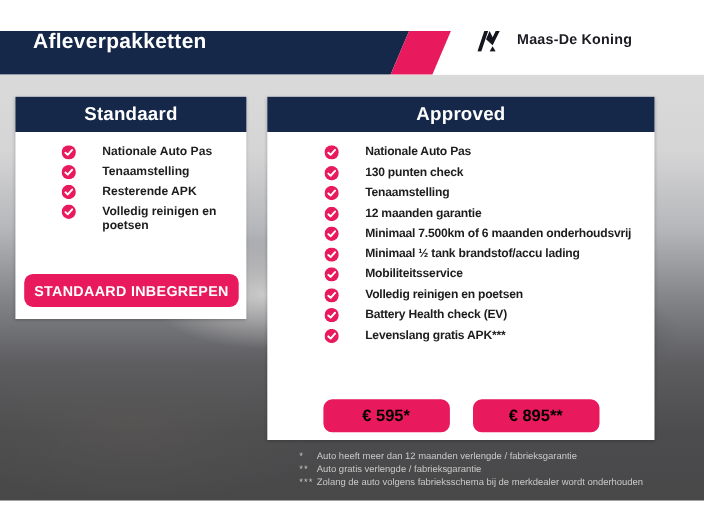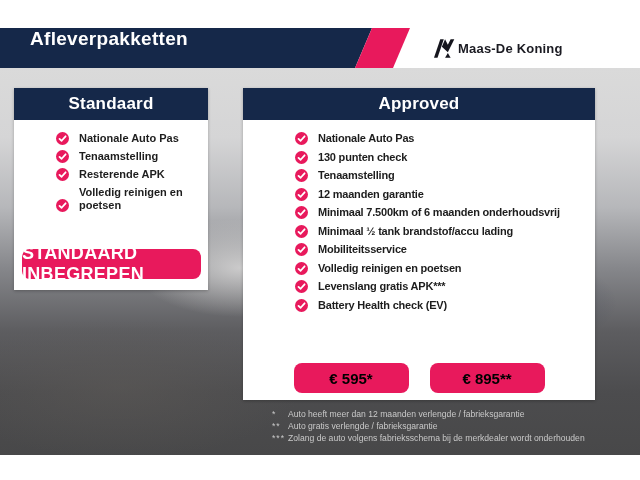--- a/index.html
+++ b/index.html
@@ -23,49 +23,49 @@
     background:#152849;
     clip-path:polygon(0 0, 372px 0, 355px 100%, 0 100%);
     display:flex; align-items:flex-start; padding-left:30px; box-sizing:border-box;
   }
   .topbar-title {color:#ffffff; font-size:19px; font-weight:bold; letter-spacing:.3px;}
   .topbar-pink {
     position:absolute; left:355px; top:28px; width:55px; height:40px;
     background:#E8195C;
     clip-path:polygon(17px 0, 55px 0, 38px 100%, 0 100%);
   }
-  .brand {position:absolute; left:434px; top:28px; height:40px; display:flex; align-items:center; gap:0;}
+  .brand {position:absolute; left:434px; top:28px; height:40px; display:flex; align-items:flex-start; gap:12px;}
   .brand-mark svg {display:block;}
   .brand-name {font-size:13px; font-weight:bold; color:#1b1b22; letter-spacing:.2px;}
 
   
   .card {position:absolute; background:#ffffff; box-shadow:0 1px 3px rgba(0,0,0,.25);}
-  .card-standard {left:14px; top:88px; width:194px; height:202px;}
+  .card-standard {left:14px; top:88px; width:210px; height:202px;}
   .card-approved {left:243px; top:88px; width:352px; height:312px;}
   .card-head {
     height:32px; background:#152849; color:#ffffff;
     display:flex; align-items:center; justify-content:center;
     font-size:17px; font-weight:bold; letter-spacing:.2px;
   }
   .feature-list {list-style:none; margin:0; padding:12px 6px 0 10px;}
   .card-approved .feature-list {padding:12px 8px 0 20px;}
   .feature {
-    display:flex; align-items:flex-end; gap:10px;
+    display:flex; align-items:flex-start; gap:24px;
     margin-bottom:5px; font-size:11px; font-weight:bold; color:#1d1d1d; line-height:13px;padding-left:32px;
   }
   .card-approved .feature {letter-spacing:-0.2px; margin-bottom:5.5px;}
   .check {flex:0 0 13px; height:13px;}
   .check svg {display:block;}
   .f-line2 {display:block;}
 
   .incl-btn {
     position:absolute; left:8px; right:7px; bottom:11px; height:30px;
     background:#E8195C; border-radius:8px; color:#ffffff;
     display:flex; align-items:center; justify-content:center;
-    font-size:18px; font-weight:bold; letter-spacing:.3px; cursor:pointer;
+    font-size:13px; font-weight:bold; letter-spacing:.3px; cursor:pointer;
   }
   .price-row {position:absolute; left:0; right:0; bottom:7px; display:flex; justify-content:center; gap:21px;}
   .price-btn {
     width:115px; height:30px; background:#E8195C; border-radius:8px; color:#000000;
     display:flex; align-items:center; justify-content:center;
     font-size:15px; font-weight:bold; cursor:pointer;margin-top:24px;
   }
 
   
   .footnotes {position:absolute; left:272px; top:410px;}
@@ -230,31 +230,31 @@
           <span class="f-text"><span>Volledig reinigen en poetsen</span><span class="f-line2"></span></span>
         </li>
 
         <li class="feature">
           <span class="check">
             <svg width="13" height="13" viewBox="0 0 16 16">
               <circle cx="8" cy="8" r="8" fill="#E8195C"></circle>
               <path d="M4.3 8.4 L6.9 10.8 L11.8 5.3" fill="none" stroke="#ffffff" stroke-width="2.2" stroke-linecap="round" stroke-linejoin="round"></path>
             </svg>
           </span>
+          <span class="f-text"><span>Battery Health check (EV)</span><span class="f-line2"></span></span>
+        </li>
+
+        <li class="feature">
+          <span class="check">
+            <svg width="13" height="13" viewBox="0 0 16 16">
+              <circle cx="8" cy="8" r="8" fill="#E8195C"></circle>
+              <path d="M4.3 8.4 L6.9 10.8 L11.8 5.3" fill="none" stroke="#ffffff" stroke-width="2.2" stroke-linecap="round" stroke-linejoin="round"></path>
+            </svg>
+          </span>
           <span class="f-text"><span>Levenslang gratis APK***</span><span class="f-line2"></span></span>
-        </li>
-
-        <li class="feature">
-          <span class="check">
-            <svg width="13" height="13" viewBox="0 0 16 16">
-              <circle cx="8" cy="8" r="8" fill="#E8195C"></circle>
-              <path d="M4.3 8.4 L6.9 10.8 L11.8 5.3" fill="none" stroke="#ffffff" stroke-width="2.2" stroke-linecap="round" stroke-linejoin="round"></path>
-            </svg>
-          </span>
-          <span class="f-text"><span>Battery Health check (EV)</span><span class="f-line2"></span></span>
         </li>
       </ul>
     <div class="price-row">
 
         <div class="price-btn">€ 595*</div>
 
         <div class="price-btn">€ 895**</div>
       </div>
   </section>
 

